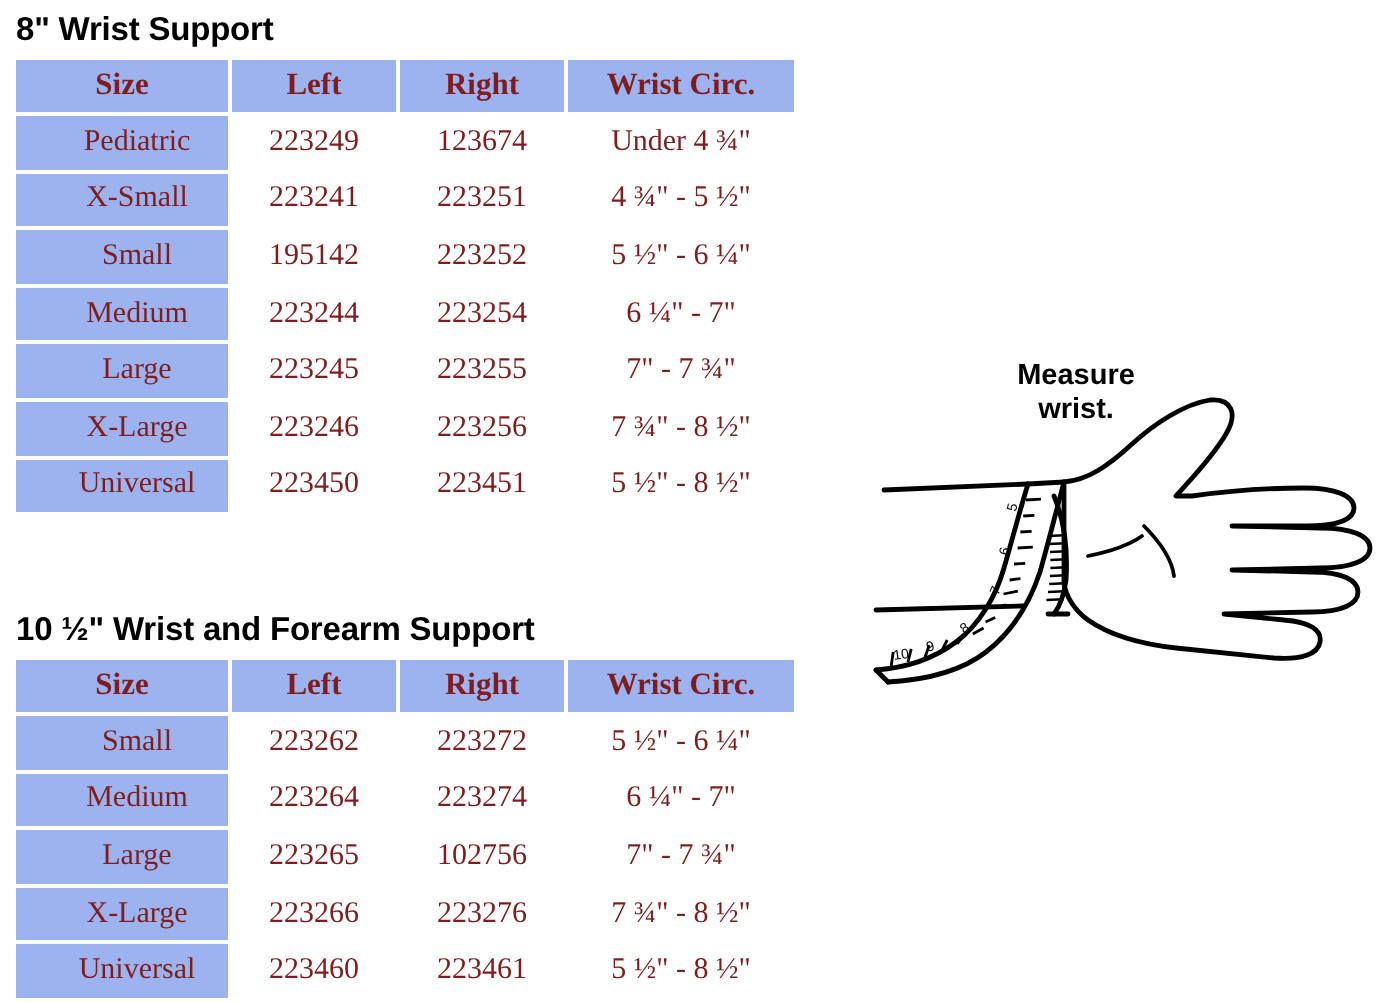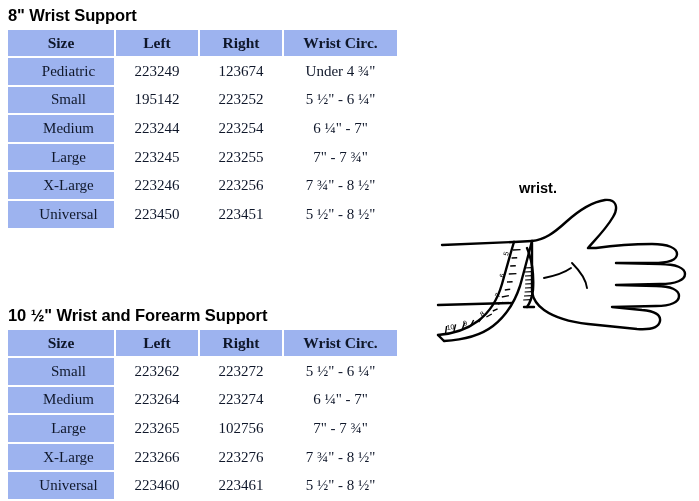--- a/index.html
+++ b/index.html
@@ -46,21 +46,21 @@
   }
   #table-1 { left: 6px; top: 28px; }
   #table-2 { left: 6px; top: 328px; }
 
   .size-table td, .size-table th {
     padding: 0;
     margin: 0;
     text-align: center;
     vertical-align: middle;
     font-size: 15px;
-    color: #0f172a;
+    color: #7f1d1d;
     font-family: "Liberation Serif", "DejaVu Serif", serif;
     font-weight: normal;
     background: #ffffff;
     line-height: 1;
   }
 
   .size-table th {
     font-weight: bold;
     font-size: 15.5px;
     background: #9db3ef;
@@ -122,20 +122,26 @@
     </tr>
   </thead>
   <tbody>
     <tr>
       <td class="size-cell">Pediatric</td>
       <td>223249</td>
       <td>123674</td>
       <td>Under 4 ¾"</td>
     </tr>
     <tr>
+      <td class="size-cell">X-Small</td>
+      <td>223241</td>
+      <td>223251</td>
+      <td>4 ¾" - 5 ½"</td>
+    </tr>
+    <tr>
       <td class="size-cell">Small</td>
       <td>195142</td>
       <td>223252</td>
       <td>5 ½" - 6 ¼"</td>
     </tr>
     <tr>
       <td class="size-cell">Medium</td>
       <td>223244</td>
       <td>223254</td>
       <td>6 ¼" - 7"</td>
@@ -206,20 +212,21 @@
     <tr>
       <td class="size-cell">Universal</td>
       <td>223460</td>
       <td>223461</td>
       <td>5 ½" - 8 ½"</td>
     </tr>
   </tbody>
 </table>
 
 <div id="measure-label">
+  <span class="ml-line">Measure</span>
   <span class="ml-line">wrist.</span>
 </div>
 
 <div id="illustration">
   <svg width="279" height="205" viewBox="0 0 279 205" xmlns="http://www.w3.org/2000/svg">
     <g fill="none" stroke="#000000" stroke-width="2.4" stroke-linecap="round" stroke-linejoin="round">
 
       <path d="M 22 85 L 94 82"></path>
 
       <path d="M 18 145 L 92 143"></path>

